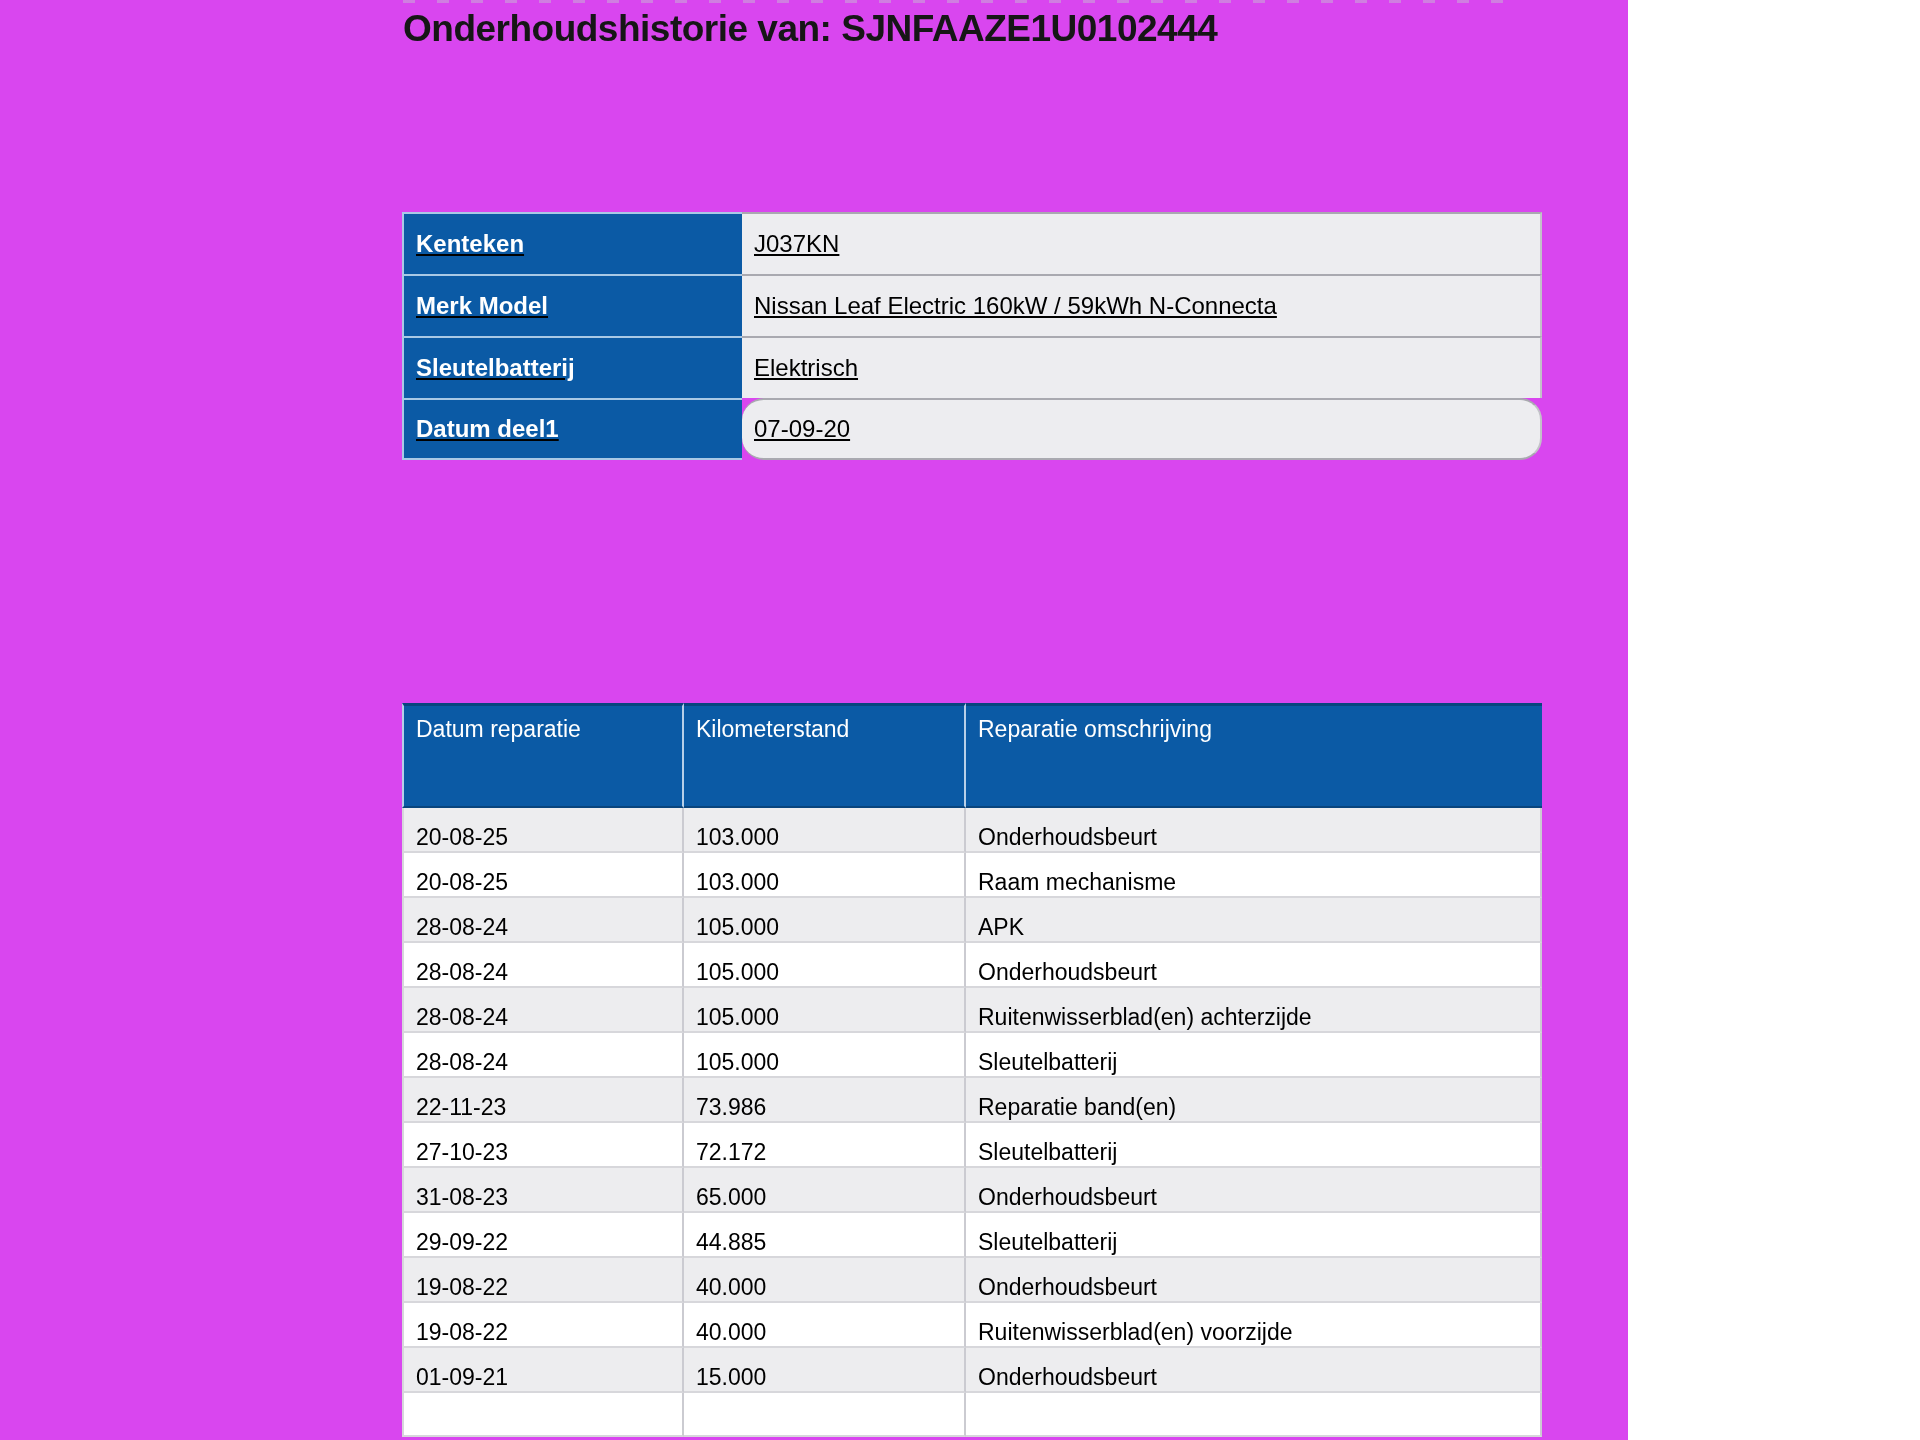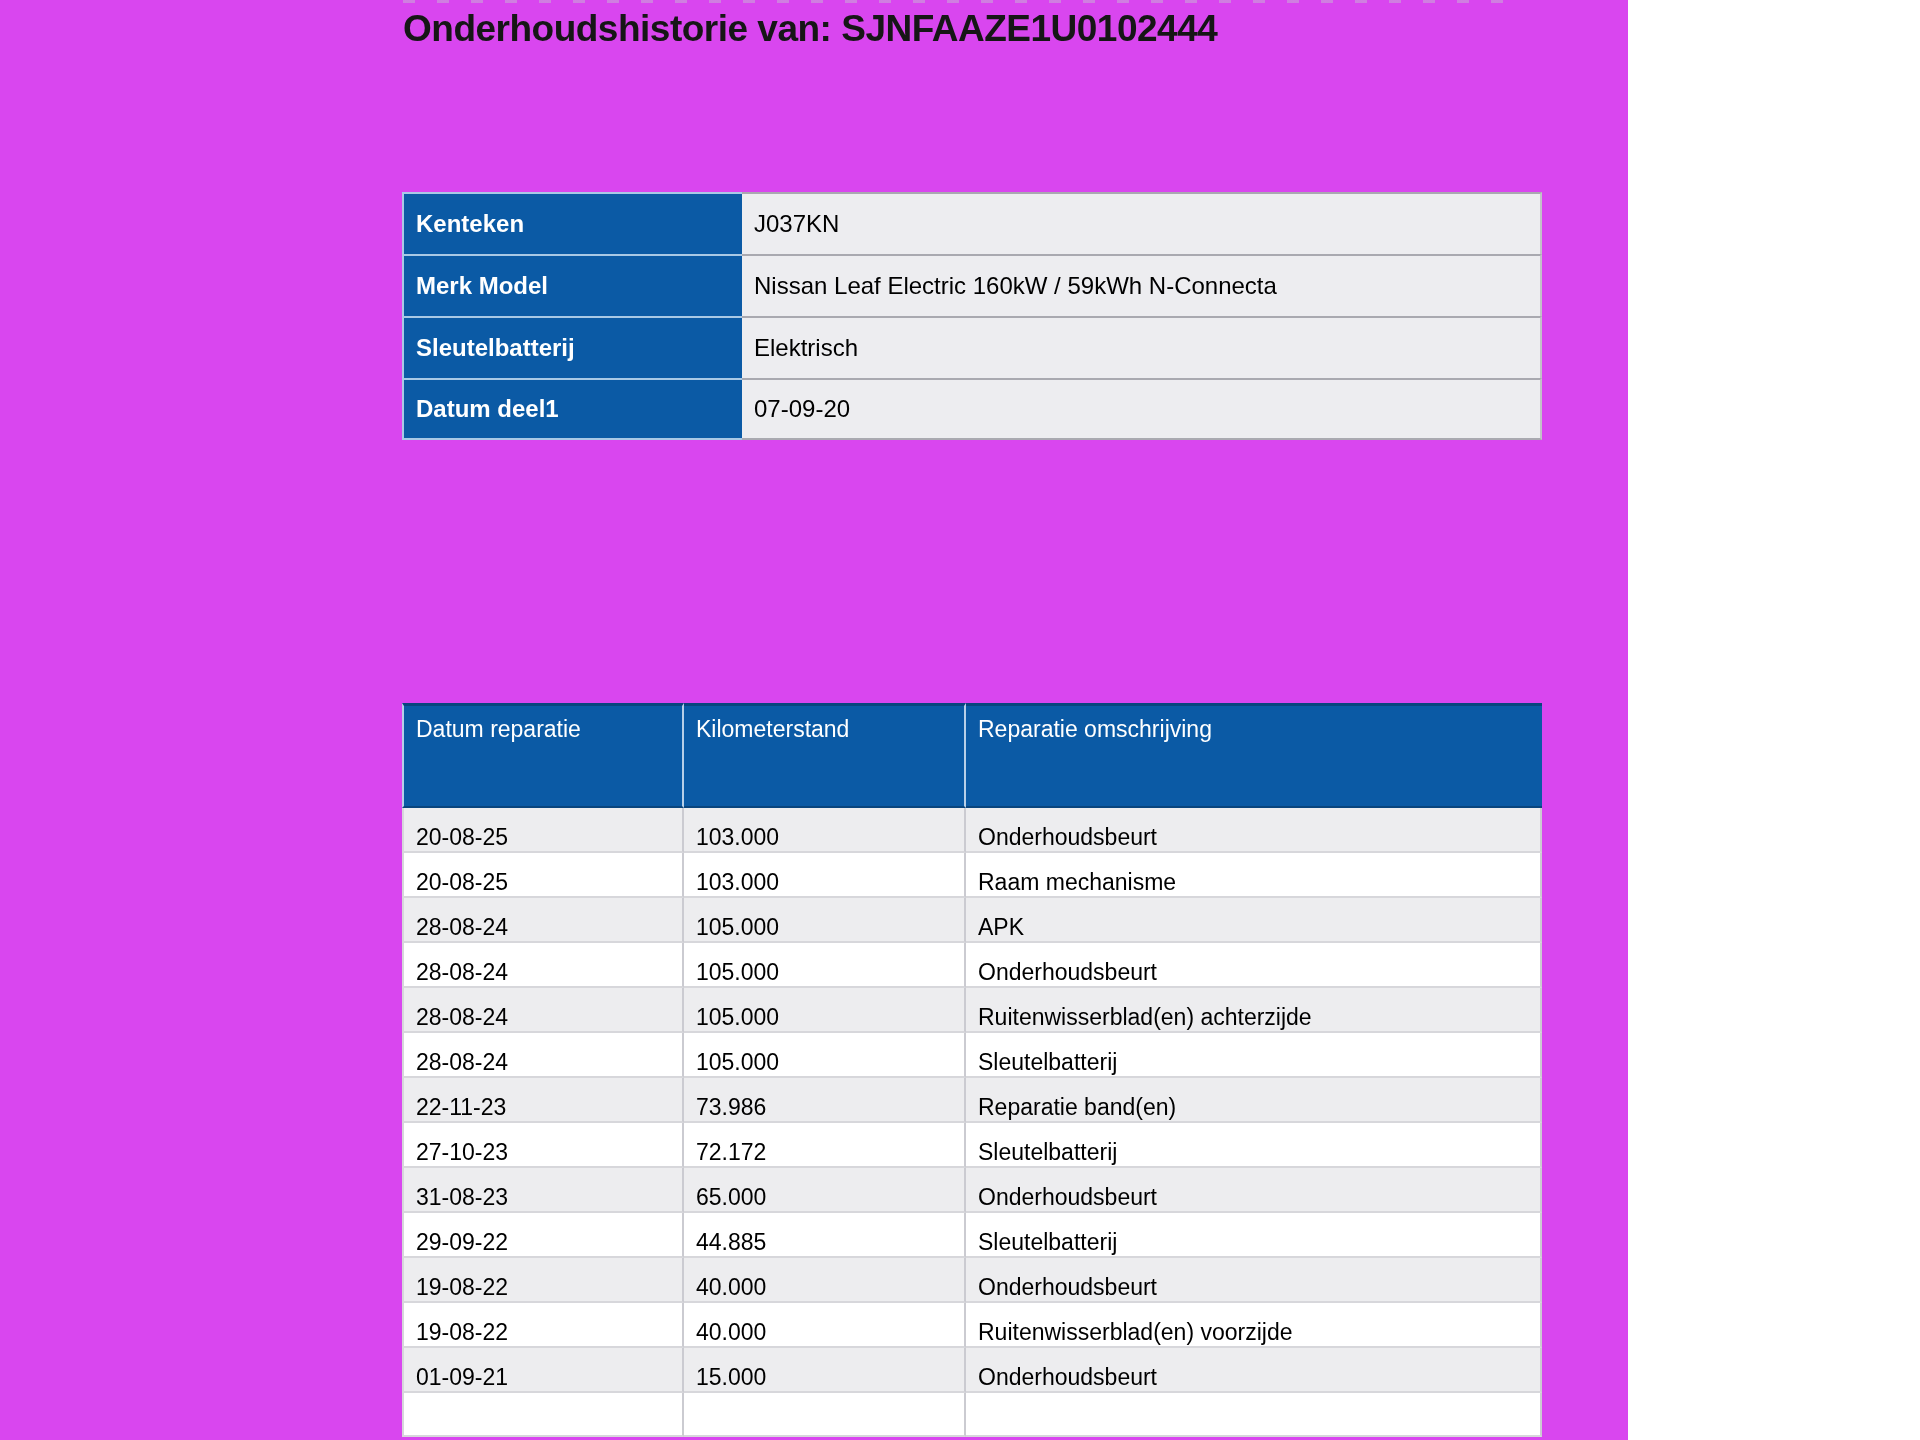--- a/index.html
+++ b/index.html
@@ -31,41 +31,41 @@
     opacity:.45;
   }
   .page-title{
     position:absolute;left:403px;top:8px;margin:0;
     font-size:37px;font-weight:bold;color:var(--title-color);
     letter-spacing:-0.5px;white-space:nowrap;
   }
   table{border-collapse:separate;border-spacing:0;table-layout:fixed;}
 
   
-  .info-table{position:absolute;left:402px;top:192px;width:1140px;}
+  .info-table{position:absolute;left:402px;top:212px;width:1140px;text-decoration:underline;}
   .info-table th{
     width:340px;height:62px;
     background:var(--blue);color:#fff;
     font-weight:bold;font-size:24px;text-align:left;
     padding:0 0 0 12px;vertical-align:middle;
     border-left:2px solid var(--lightblue-sep);
     border-top:2px solid var(--lightblue-sep);
     white-space:nowrap;
   }
   .info-table tr:last-child th{border-bottom:2px solid var(--lightblue-sep);}
   .info-table td{
     width:800px;height:62px;
     background:var(--info-value-bg);color:#000;
     font-size:24px;text-align:left;
     padding:0 0 0 12px;vertical-align:middle;
     border-top:2px solid var(--info-sep);
     border-right:2px solid var(--info-edge);
     white-space:nowrap;
   }
-  .info-table tr:last-child td{border-bottom:2px solid var(--info-sep);}
+  .info-table tr:last-child td{border-bottom:2px solid var(--info-sep);border-radius:22px;}
 
   
   .history-table{position:absolute;left:402px;top:703px;width:1140px;}
   .history-table thead th{
     height:105px;
     background:var(--blue);color:#fff;
     font-weight:normal;font-size:23px;text-align:left;
     padding:10px 0 16px 12px;vertical-align:top;
     border-top:3px solid var(--navy);
     border-bottom:2px solid var(--navy);

